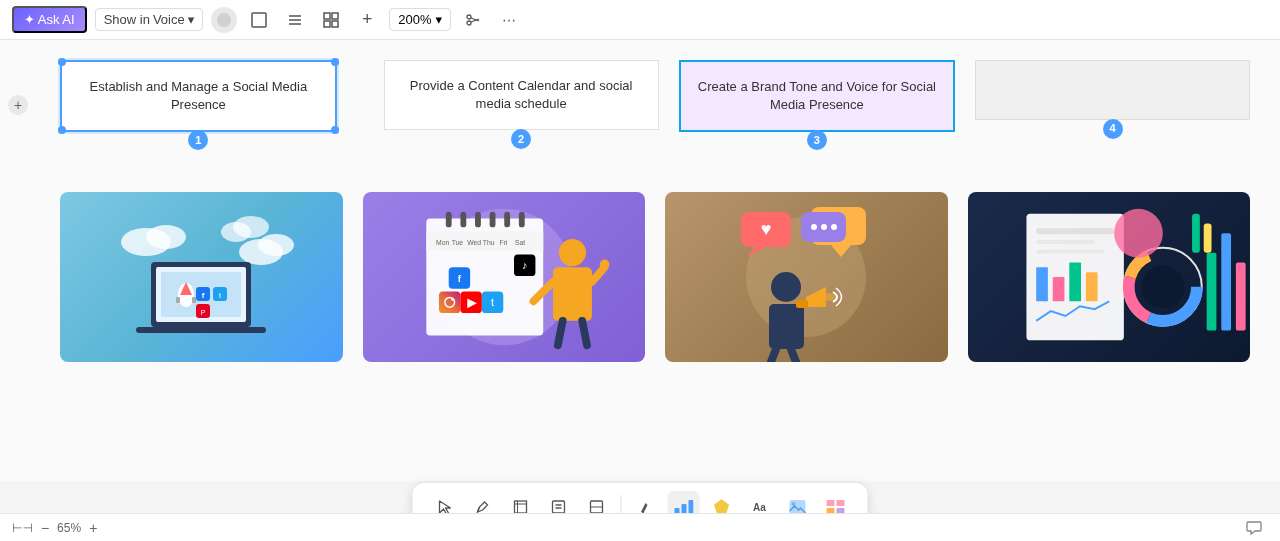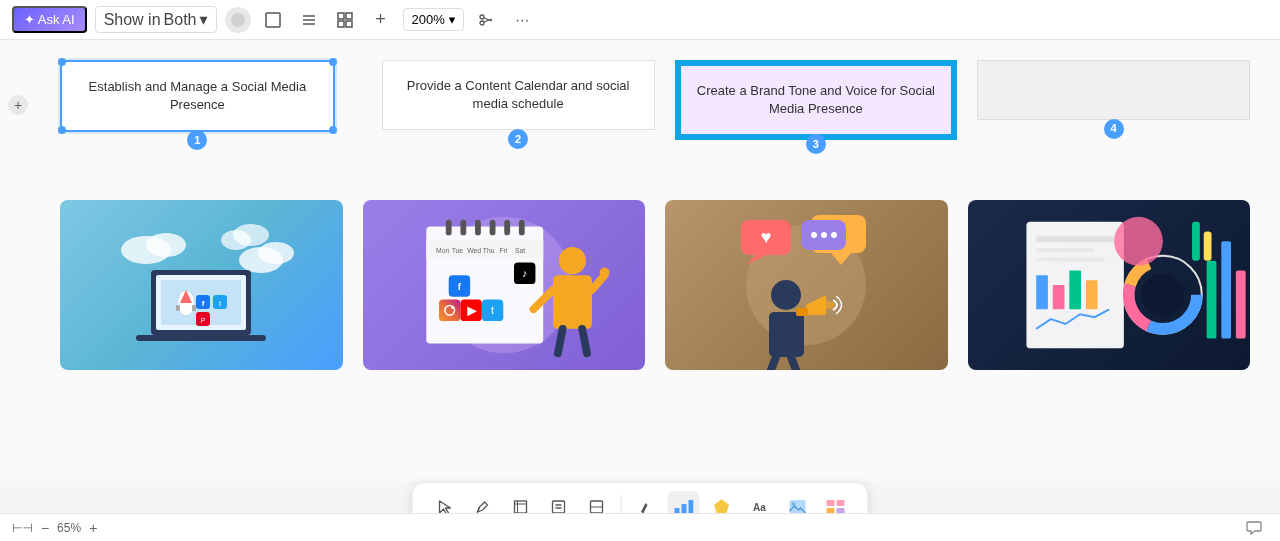--- a/index.html
+++ b/index.html
@@ -102,21 +102,21 @@
       background: #fff;
       border: 2px solid #4a9eff;
       box-shadow: 0 0 0 2px rgba(74,158,255,0.2);
     }
     .card-2 {
       background: #fff;
       border: 1px solid #e0e0e0;
     }
     .card-3 {
       background: #f3e8ff;
-      border: 6px solid #0ea5e9;
+      border: 2px solid #0ea5e9;
     }
     .card-4 {
       background: #f0f0f0;
       border: 1px solid #ddd;
     }
 
     
     .handle {
       position: absolute;
       width: 8px;
@@ -272,34 +272,34 @@
       color: #666;
     }
 
     .show-in-btn {
       display: flex;
       align-items: center;
       gap: 3px;
       padding: 3px 8px;
       border: 1px solid #ddd;
       border-radius: 4px;
-      font-size: 16px;
+      font-size: 13px;
       background: #fff;
       cursor: pointer;
       color: #444;
     }
   </style>
 </head>
 <body>
 
 <div class="toolbar">
   <button class="ai-btn">✦ Ask AI</button>
   <div class="show-in-btn">
     <span>Show in</span>
-    <span>Both</span>
+    <span>Voice</span>
     <span>▾</span>
   </div>
   <button class="circle-btn">
     <span style="width:14px;height:14px;border-radius:50%;background:#d0d0d0;display:block;"></span>
   </button>
   <button class="icon-btn">
     <svg width="16" height="16" viewBox="0 0 16 16">
         <rect x="1" y="1" width="14" height="14" fill="none" stroke="#555" stroke-width="1.5" rx="1"></rect>
       </svg>
   </button>

